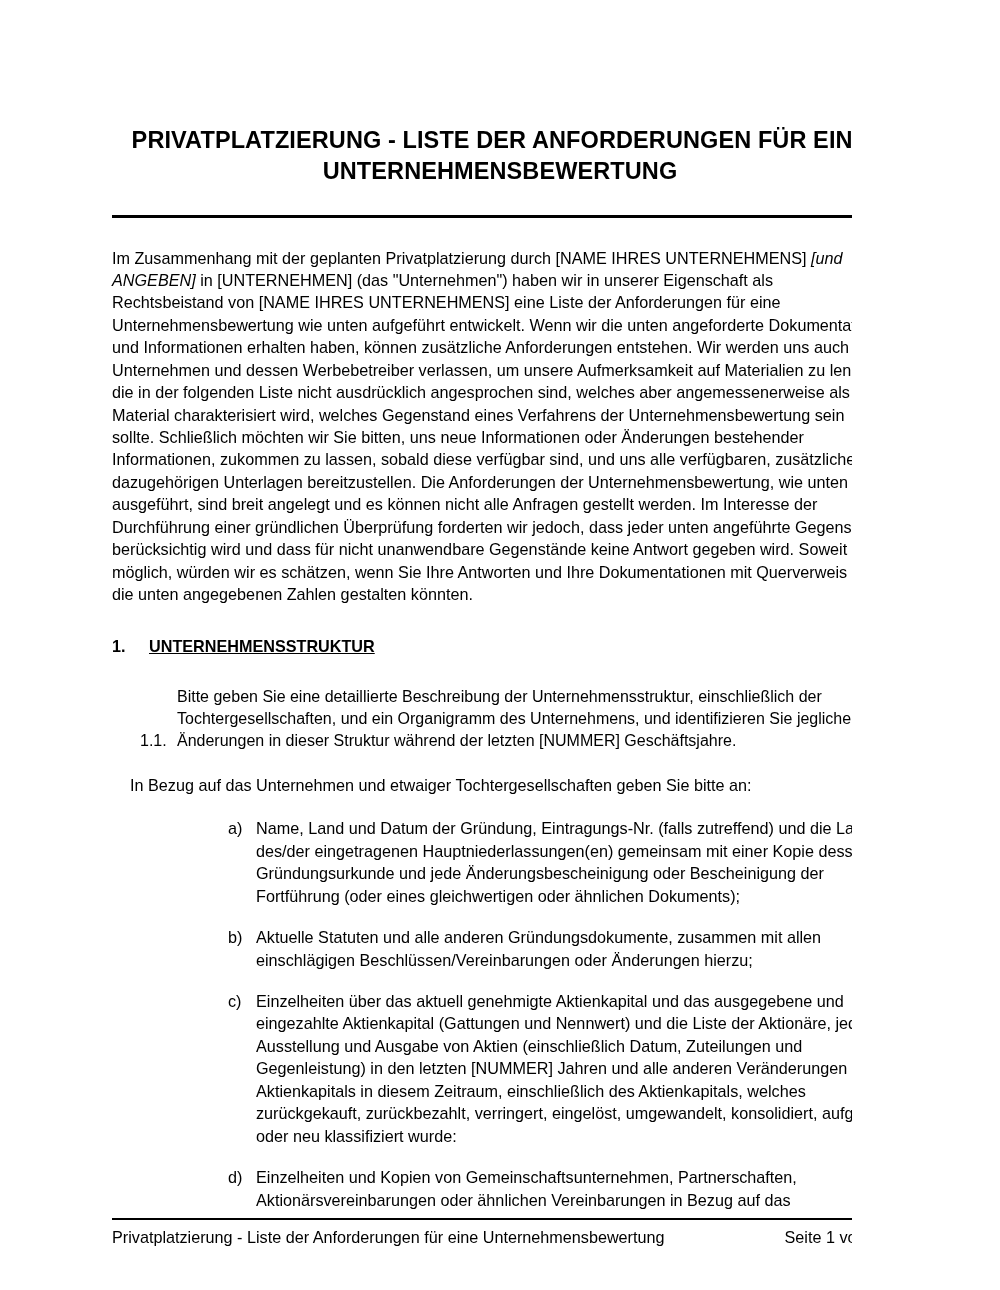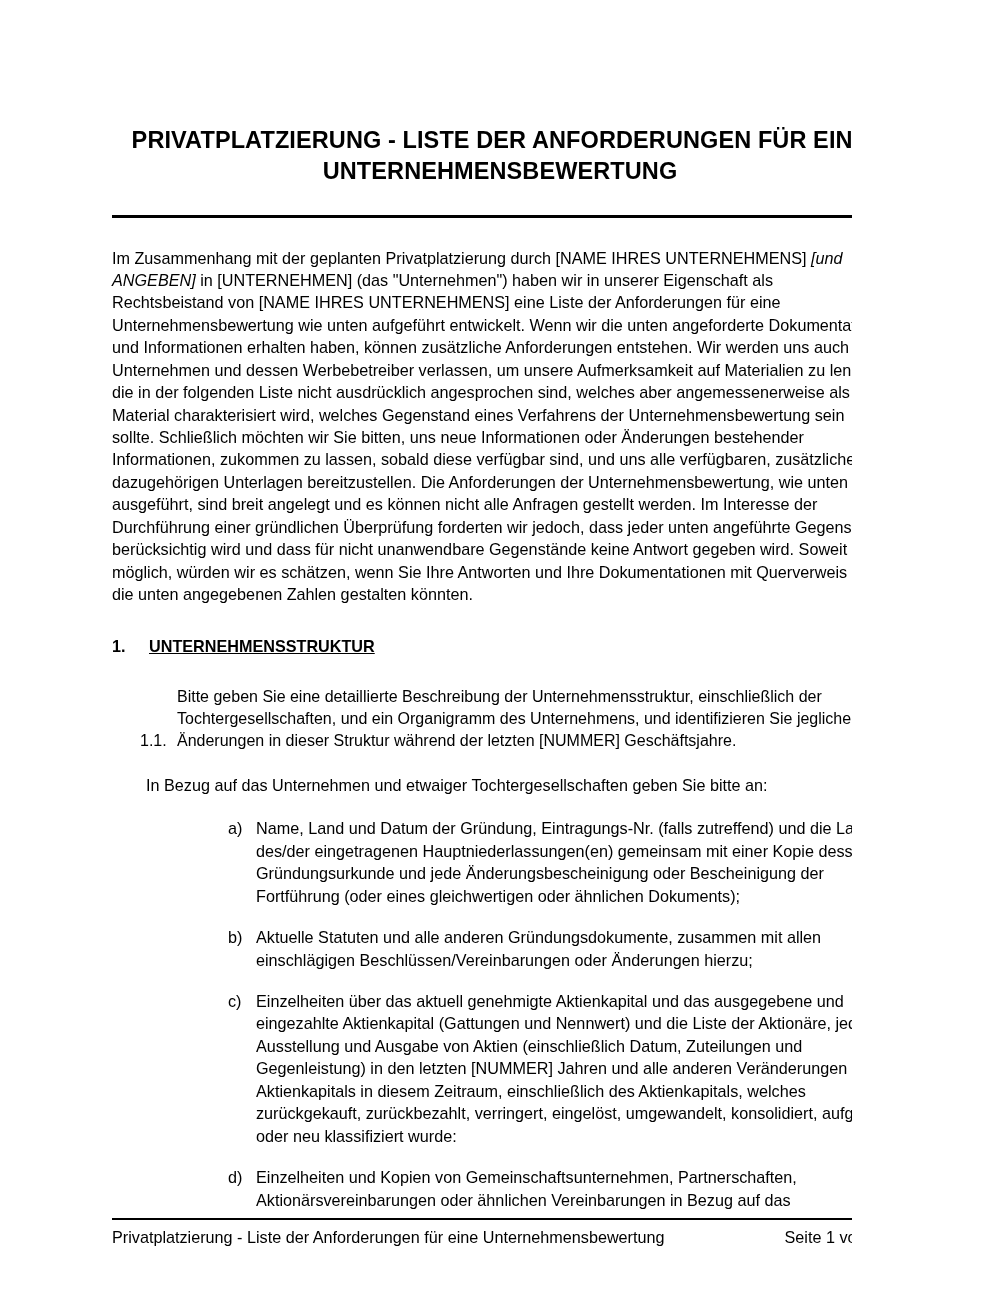--- a/index.html
+++ b/index.html
@@ -91,21 +91,21 @@
     width: 37px;
     flex: 0 0 37px;
   }
   .item-l2 .txt {
     flex: 1 1 auto;
   }
 
   
   .lead-in {
     margin-top: 22px;
-    margin-left: 34px;
+    margin-left: 18px;
     font-size: 16.2px;
     line-height: 1.385;
   }
 
   
   .letter-list {
     margin-top: 21px;
     margin-left: 116px;
   }
   .item-letter {

